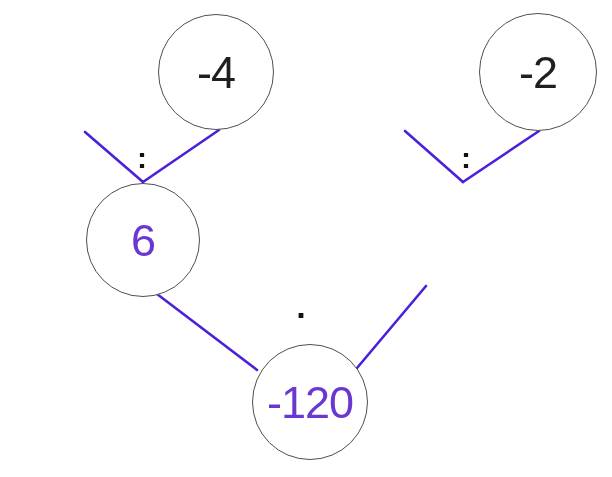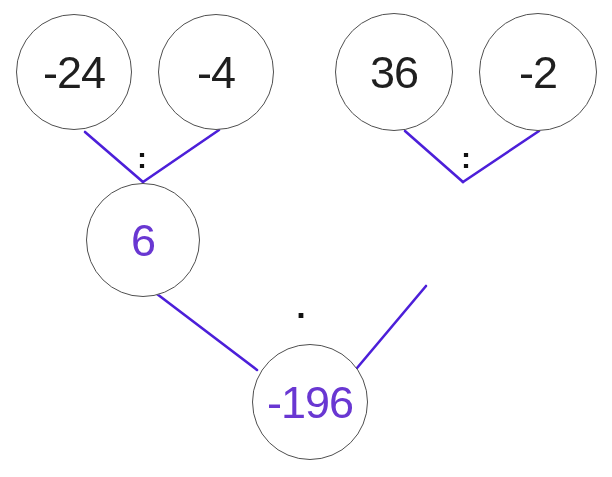--- a/index.html
+++ b/index.html
@@ -59,43 +59,37 @@
 
   <svg class="edges" width="612" height="477">
     <line class="edge" x1="85" y1="132" x2="143" y2="182" stroke="#4c1fd9"></line>
     <line class="edge" x1="219" y1="130" x2="143" y2="182" stroke="#4c1fd9"></line>
     <line class="edge" x1="405" y1="131" x2="463" y2="182" stroke="#4c1fd9"></line>
     <line class="edge" x1="539" y1="131" x2="463" y2="182" stroke="#4c1fd9"></line>
     <line class="edge" x1="157" y1="294" x2="257" y2="370" stroke="#4c1fd9"></line>
     <line class="edge" x1="426" y1="286" x2="357" y2="368" stroke="#4c1fd9"></line>
   </svg>
 
-  <div class="node operand" style="left:16px;  top:14px;  width:116px; height:116px">
-    <span>-24</span>
-  </div>
 
   <div class="node operand" style="left:158px; top:14px;  width:116px; height:116px">
     <span>-4</span>
   </div>
 
-  <div class="node operand" style="left:335px; top:13px;  width:118px; height:118px">
-    <span>36</span>
-  </div>
 
   <div class="node operand" style="left:479px; top:13px;  width:118px; height:118px">
     <span>-2</span>
   </div>
 
   <div class="node result" style="left:86px;  top:183px; width:114px; height:114px">
     <span>6</span>
   </div>
 
 
   <div class="node result" style="left:252px; top:344px; width:116px; height:116px">
-    <span>-196</span>
+    <span>-120</span>
   </div>
 
   <span class="operator" style="left:142px; top:158px">:</span>
 
   <span class="operator" style="left:466px; top:158px">:</span>
 
   <span class="operator dot" style="left:302px; top:315px">·</span>
 
 </div>
 

